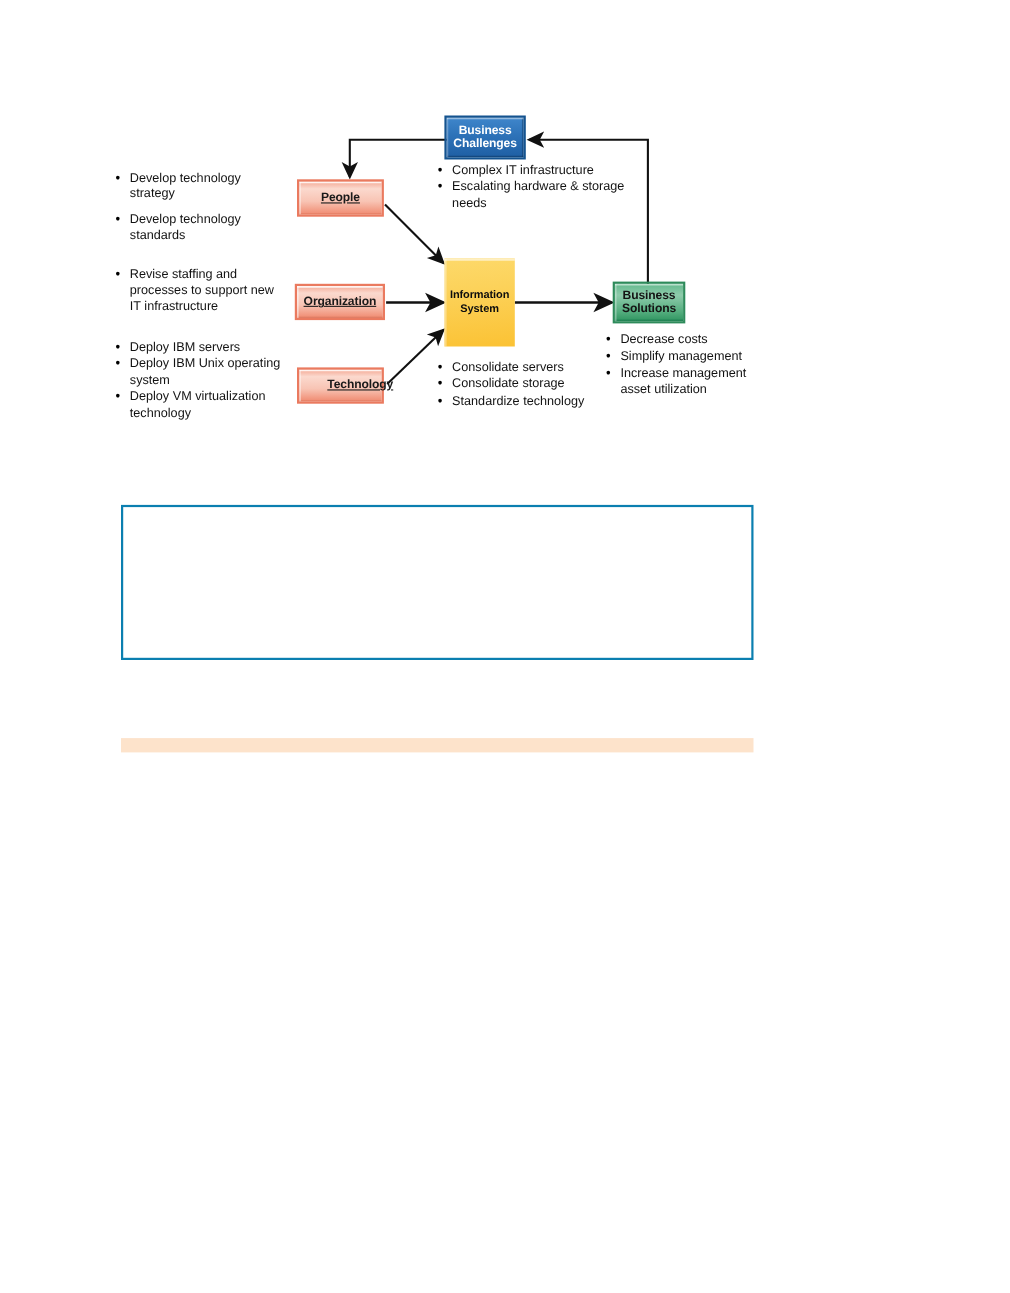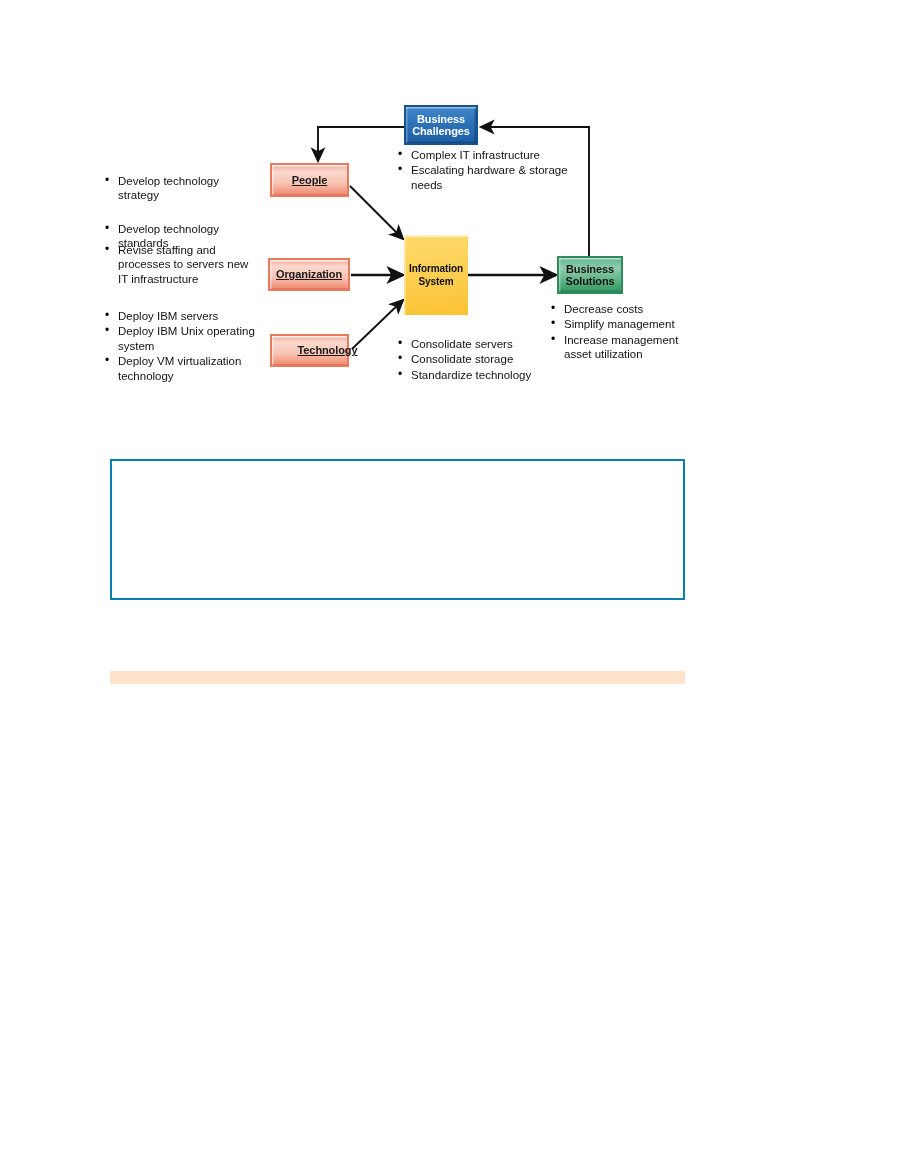--- a/index.html
+++ b/index.html
@@ -104,21 +104,21 @@
   }
   .bullets .bl::before {
     content: "\2022";
     position: absolute;
     left: 0;
     top: -1px;
     font-size: 12px;
     line-height: 1.25;
     color: #000;
   }
-  .bullets.gap .bl { margin-bottom: 9px; margin-top: 19px; }
+  .bullets.gap .bl { margin-bottom: 9px; }
 
   
   #callout-box {
     position: absolute;
     left: 110px;
     top: 459px;
     width: 575px;
     height: 141px;
     box-sizing: border-box;
     border: 2px solid #0b7fb0;
@@ -179,41 +179,41 @@
   <div class="bullets gap" style="left:105px; top:155px; width:155px;">
     <div class="bl">Develop  technology strategy</div>
     <div class="bl">Develop technology standards</div>
   </div>
 
   <div class="node coral" style="left:268px; top:258px; width:82px; height:33px;">
     <div class="node-label">Organization</div>
   </div>
 
   <div class="bullets" style="left:105px; top:243px; width:155px;">
-    <div class="bl">Revise staffing and processes to servers new IT infrastructure</div>
+    <div class="bl">Revise staffing and processes to support new IT infrastructure</div>
   </div>
 
   <div class="node coral" style="left:270px; top:334px; width:79px; height:33px;padding-left:36px;">
     <div class="node-label">Technology</div>
   </div>
 
   <div class="bullets" style="left:105px; top:309px; width:168px;">
     <div class="bl">Deploy IBM servers</div>
     <div class="bl">Deploy IBM Unix operating system</div>
     <div class="bl">Deploy VM virtualization technology</div>
   </div>
 
   <div class="node yellow" style="left:404px; top:235px; width:64px; height:80px;">
     <div class="node-label">
       <div>Information</div>
       <div>System</div>
     </div>
   </div>
 
-  <div class="bullets" style="left:398px; top:327px; width:165px;margin-top:10px;">
+  <div class="bullets" style="left:398px; top:327px; width:165px;">
     <div class="bl">Consolidate servers</div>
     <div class="bl">Consolidate storage</div>
     <div class="bl">Standardize technology</div>
   </div>
 
   <div class="node green" style="left:557px; top:256px; width:66px; height:38px;">
     <div class="node-label">
       <div>Business</div>
       <div>Solutions</div>
     </div>

